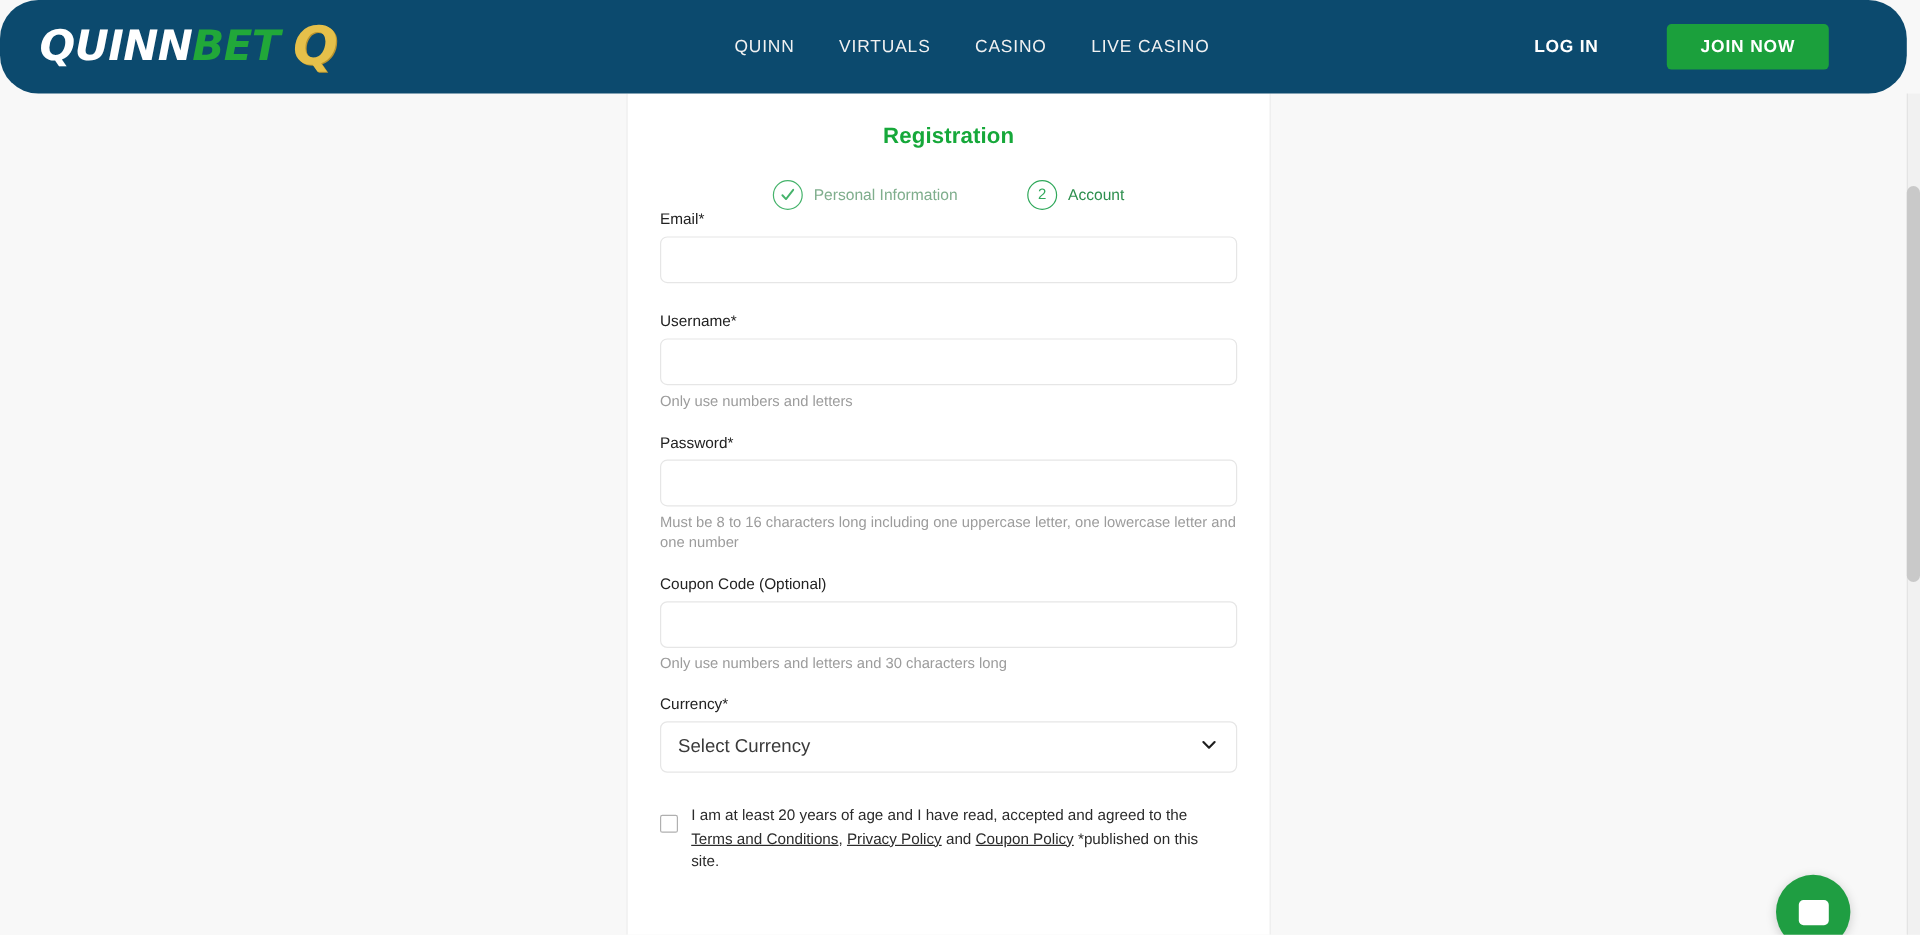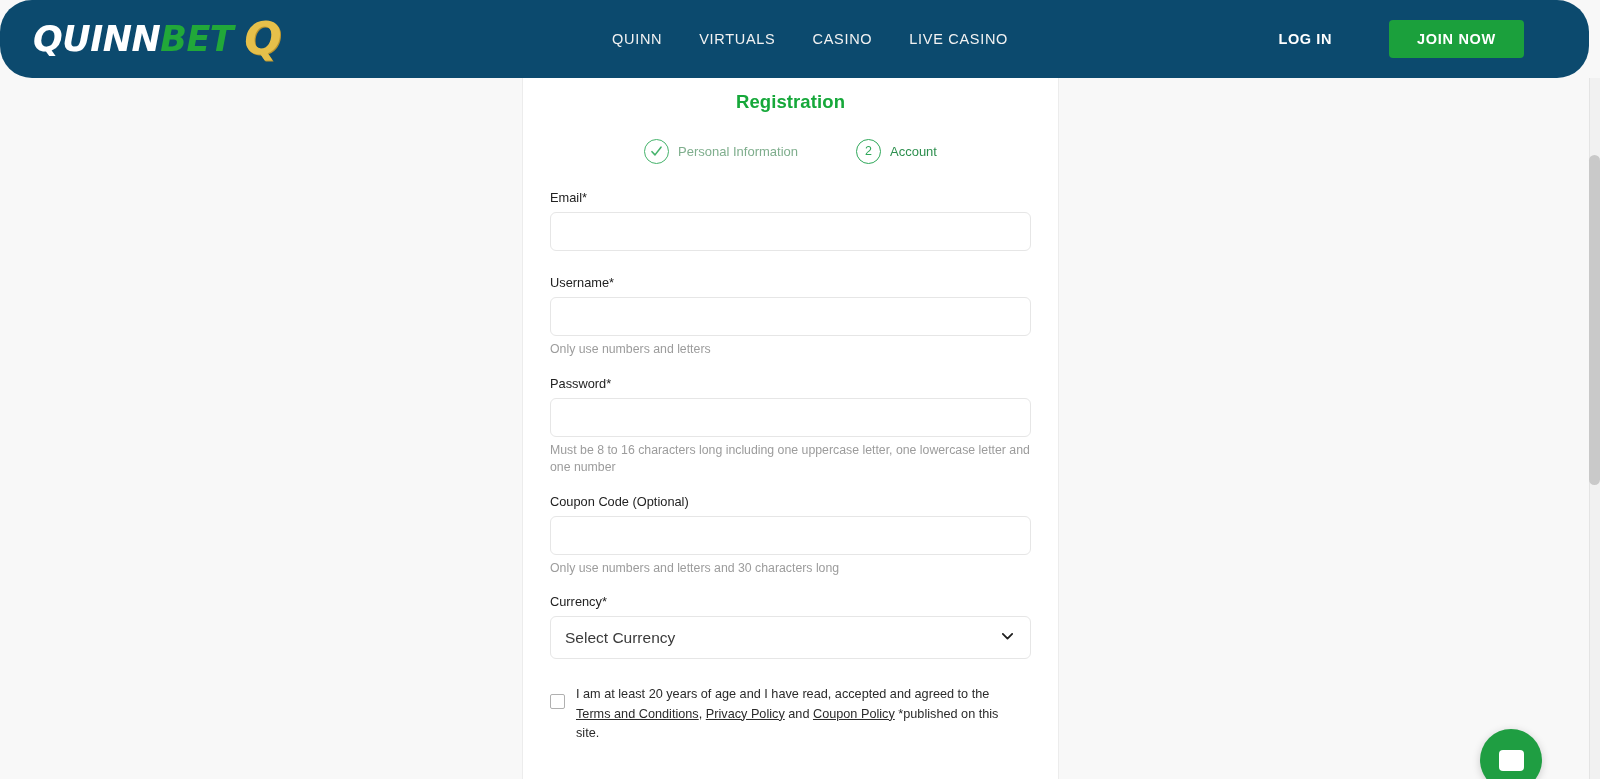--- a/index.html
+++ b/index.html
@@ -80,21 +80,21 @@
     position: absolute; left: 522px; top: 0;
     width: 537px; min-height: 701px;
     background: #ffffff;
     border-left: 1px solid #ececec;
     border-right: 1px solid #ececec;
   }
 
   .reg-title {
     text-align: center; color: #16a83a;
     font-size: 18.5px; font-weight: 700;
-    margin: 13px 0 0 0; letter-spacing: 0.1px;
+    margin: 24px 0 0 0; letter-spacing: 0.1px;
   }
 
   
   .steps {
     display: flex; justify-content: center; align-items: center;
     gap: 58px; margin-top: 26px;
   }
   .step { display: flex; align-items: center; gap: 9px; cursor: pointer; }
   .step-circle {
     width: 25px; height: 25px; border-radius: 50%;
@@ -104,21 +104,21 @@
   }
   .step-circle.done { border-color: #45b36b; }
   .step-circle.active { border-color: #2fa85a; }
   .step-num { color: #2fa85a; font-size: 12.5px; line-height: 1; }
   .check-svg { display: block; }
   .step-label { font-size: 13px; white-space: nowrap; }
   .step-label.done { color: #7fae8d; }
   .step-label.active { color: #2d8f4e; }
 
   
-  .form-area { padding: 0 27px; margin-top: 26px; }
+  .form-area { padding: 0 27px; }
   .field { margin-bottom: 0; }
   .field-label {
     font-size: 12.8px; color: #222222;
     margin-bottom: 7px; display: block;
   }
   .text-input {
     width: 100%; height: 39px;
     border: 1px solid #e6e6e6; border-radius: 6px;
     background: #ffffff;
     padding: 0 12px; font-size: 14px; color: #222;

